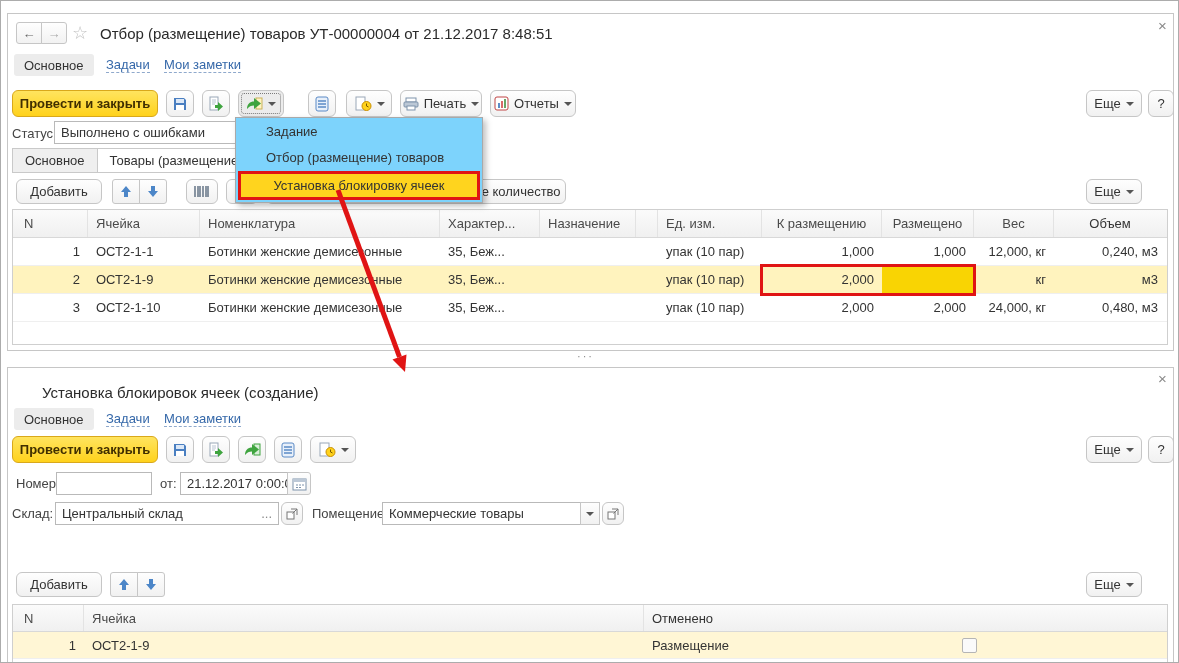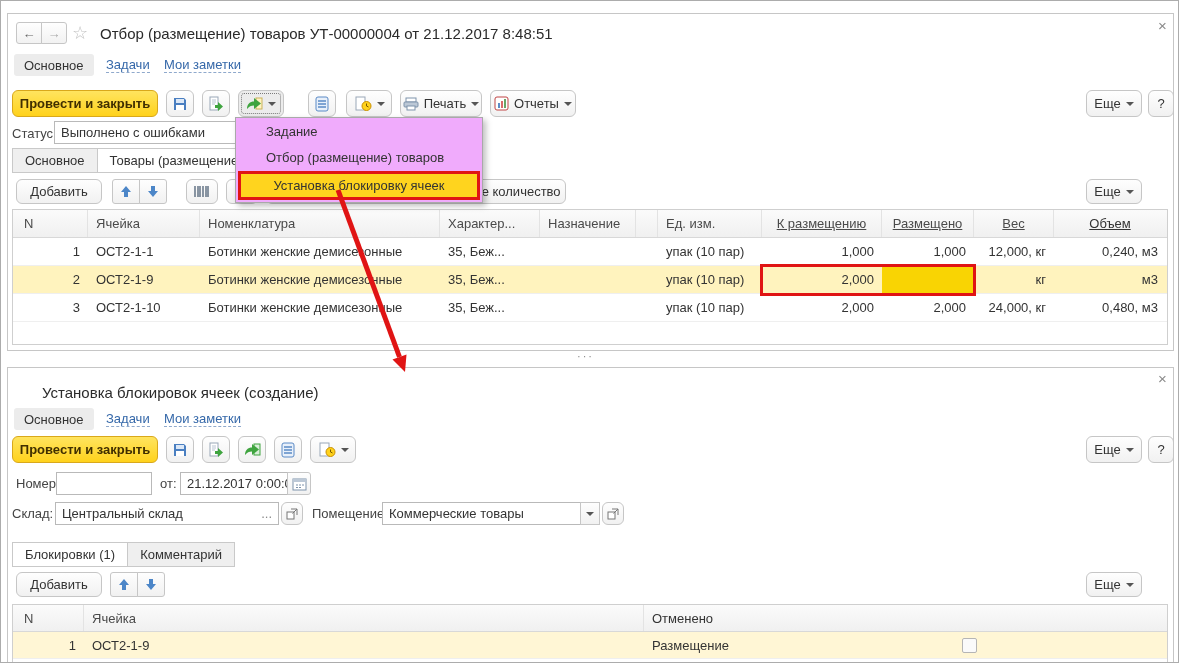--- a/index.html
+++ b/index.html
@@ -33,27 +33,27 @@
   .tab.active { background:#fff; }
   .tblwrap { position:absolute; background:#fff; border:1px solid #CFCFCF; overflow:hidden; }
   .thead-row { display:flex; height:28px; background:linear-gradient(#FBFBFB,#F0F0F0);
                border-bottom:1px solid #D8D8D8; padding-left:3px; }
   .trow { display:flex; height:28px; border-bottom:1px solid #EFEFEF; padding-left:3px; background:#fff; }
   .trow.hl { background:#FFF3BE; }
   .trow.hl2 { background:#FFF6D5; }
   .cell { display:flex; align-items:center; height:100%; padding:0 8px;
           overflow:hidden; white-space:nowrap; }
   .hc { border-right:1px solid #E3E3E3; color:#4A4A4A; }
-  .ar { justify-content:flex-end; } .ac { justify-content:center;text-decoration:underline; }
+  .ar { justify-content:flex-end; } .ac { justify-content:center; }
   .w0{width:72px}.w1{width:112px}.w2{width:240px}.w3{width:100px}.w4{width:96px}.w5{width:22px}
   .w6{width:104px}.w7{width:120px}.w8{width:92px}.w9{width:80px}.w10{width:112px}
   .b0{width:68px}.b1{width:560px}.b2{width:310px}.b3{width:210px}
   .cell-dark { background:#F9D403; }
   .red-frame { position:absolute; border:3px solid #E01414; pointer-events:none; z-index:5; }
-  .menu { position:absolute; background:#f0abfc; border:1px solid #A9A9A9;
+  .menu { position:absolute; background:#7dd3fc; border:1px solid #A9A9A9;
           box-shadow:3px 3px 6px rgba(0,0,0,.25); z-index:40; }
   .menu-item { height:26px; display:flex; align-items:center; padding-left:30px; cursor:pointer; }
   .menu-item-hl { height:29px; margin:1px 2px 2px 2px; border:3px solid #E01414;
                   background:#FFD41E; display:flex; align-items:center; justify-content:center; }
   .checkbox { width:15px; height:15px; border:1px solid #B5B5B5; background:#FAFAFA;
               border-radius:2px; display:inline-block; }
   .dots { color:#8A8A8A; font-size:11px; letter-spacing:2px; }
   #arrow-overlay { position:absolute; left:0; top:0; z-index:60; pointer-events:none; }
   svg.ic { flex:none; }
 </style>
@@ -328,24 +328,20 @@
     <div class="abs btn" style="left:572px; top:134px; width:20px; height:23px; border-radius:0;">
       <span class="caret"></span>
     </div>
     <div class="abs btn" style="left:594px; top:134px; width:22px; height:23px;">
       <svg class="ic" width="12" height="12">
           <rect x="1" y="4" width="7" height="7" fill="#fff" stroke="#777"></rect>
           <path d="M5 1h6v6M6.5 5.5L11 1" fill="none" stroke="#777"></path>
         </svg>
     </div>
 
-    <div class="abs tabs" style="left:4px; top:174px;">
-      <div class="tab active">Блокировки (1)</div>
-      <div class="tab">Комментарий</div>
-    </div>
 
     <div class="abs btn" style="left:8px; top:204px; width:86px; height:25px;">Добавить</div>
     <div class="abs btn" style="left:102px; top:204px; width:28px; height:25px; border-radius:3px 0 0 3px;">
       <svg class="ic" width="12" height="13">
           <path d="M6 1l5 6H8v5H4V7H1z" fill="#4C86C8"></path>
         </svg>
     </div>
     <div class="abs btn" style="left:129px; top:204px; width:28px; height:25px; border-radius:0 3px 3px 0;">
       <svg class="ic" width="12" height="13">
           <path d="M6 12L1 6h3V1h4v5h3z" fill="#4C86C8"></path>

